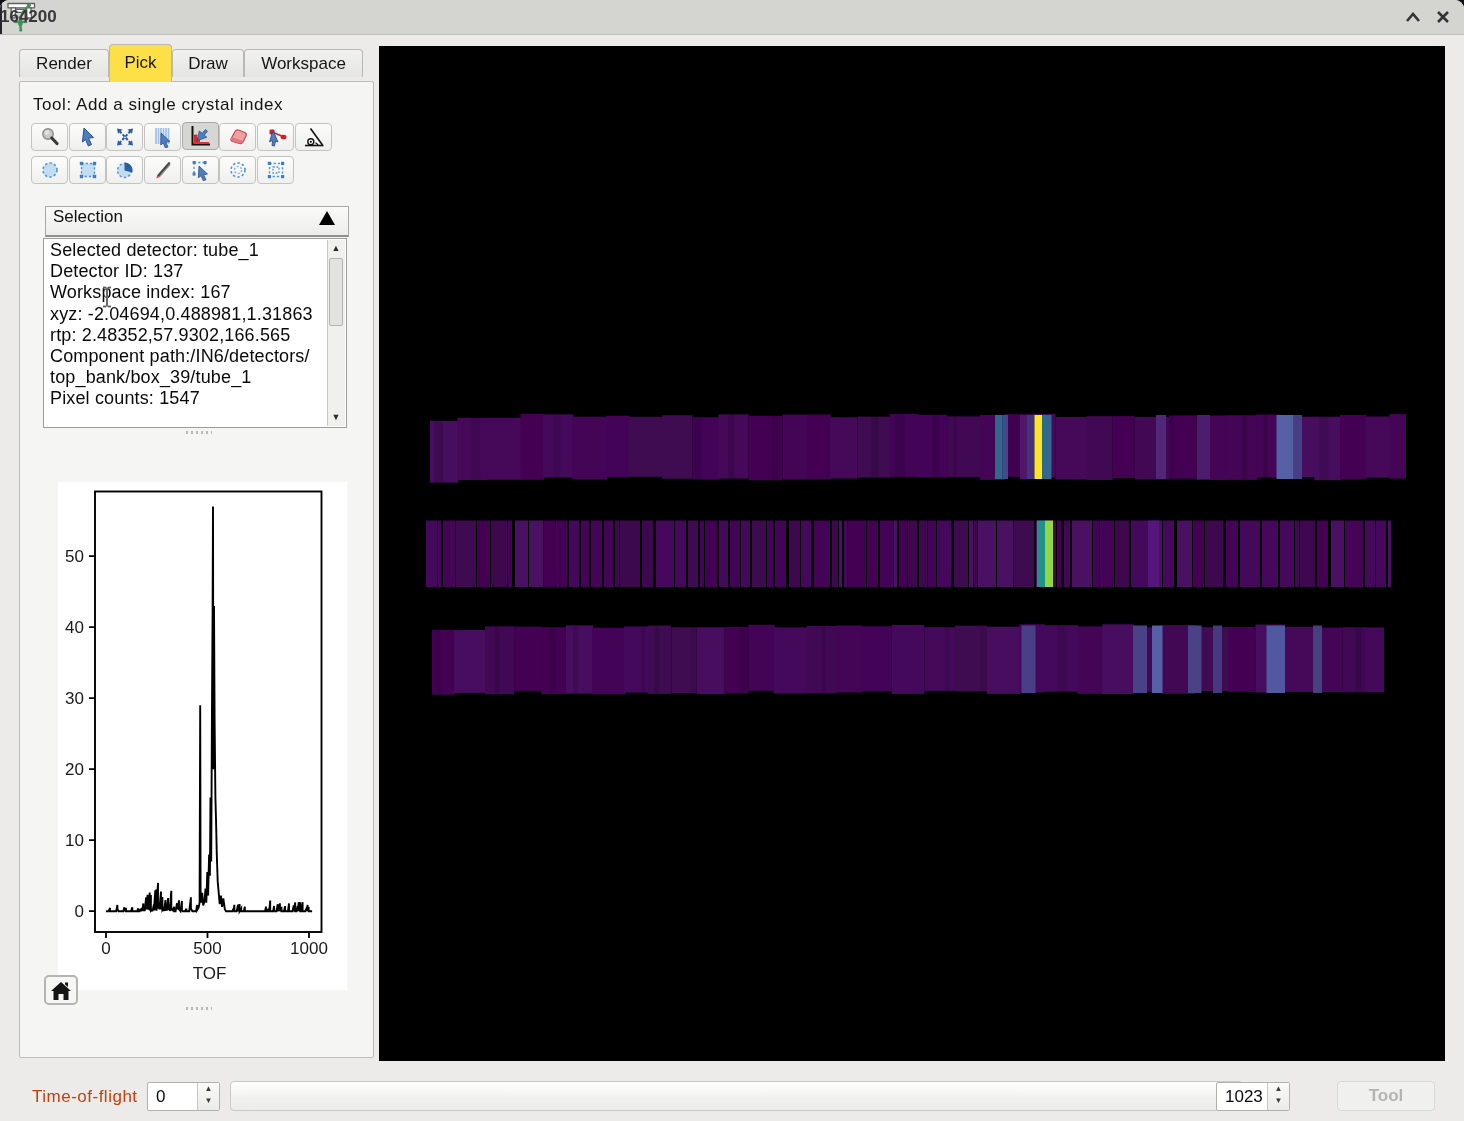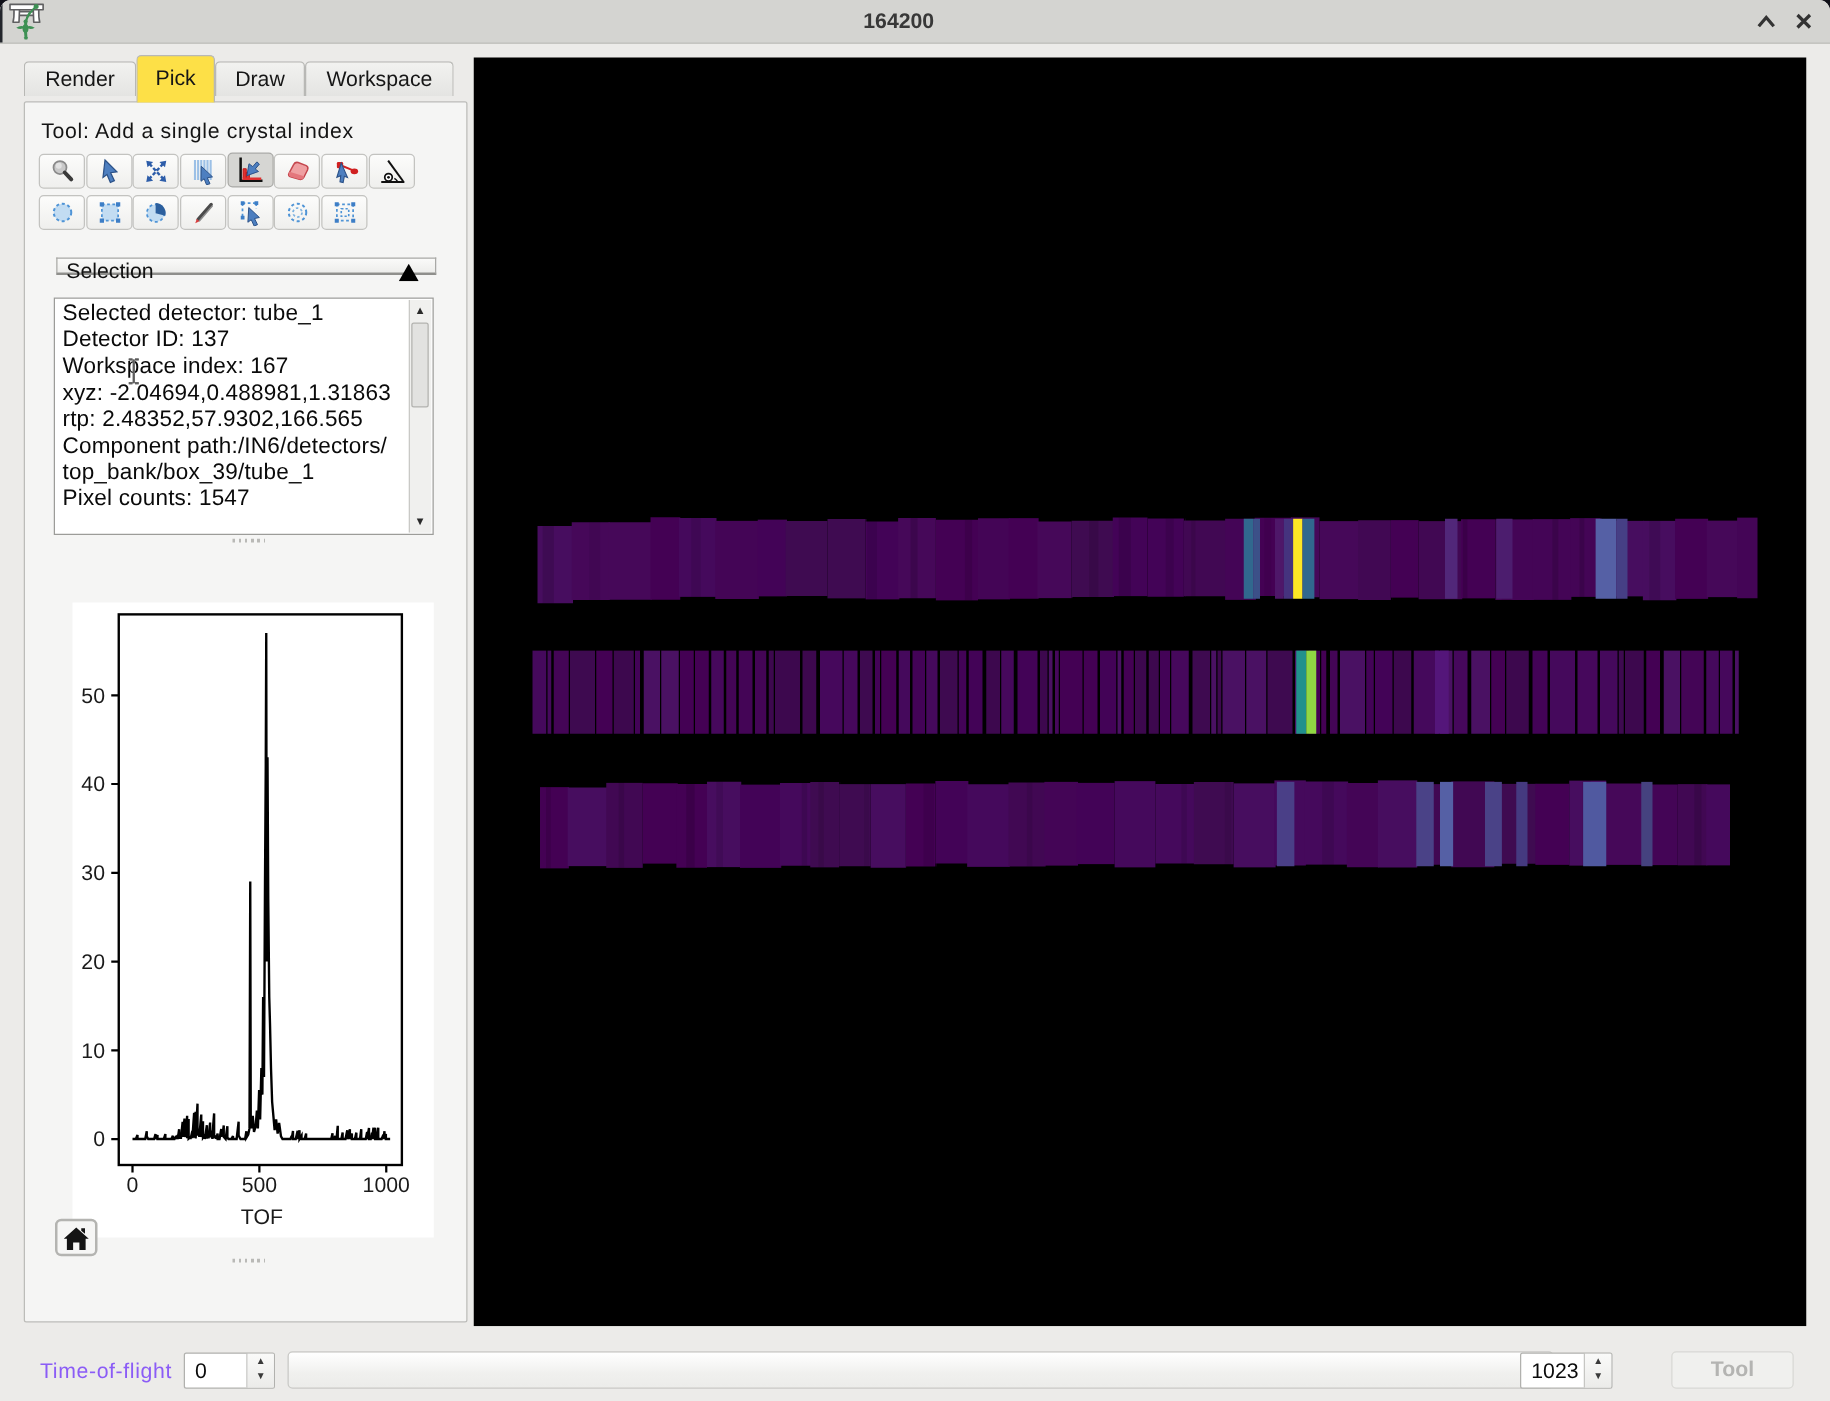--- a/index.html
+++ b/index.html
@@ -3,56 +3,56 @@
 <style>
 html,body{margin:0;padding:0}
 html{background:#101018}
 body{width:1464px;height:1121px;position:relative;font-family:"Liberation Sans",sans-serif;
  -webkit-font-smoothing:antialiased}
 .win{position:absolute;left:0;top:0;width:1464px;height:1121px;background:#ecebe9;
  border-radius:9px 9px 0 0;overflow:hidden}
 .titlebar{position:absolute;left:0;top:0;width:1464px;height:34px;background:#d4d4d1;
  border-bottom:1px solid #bebebb}
 .titlebar::before{content:"";position:absolute;left:0;top:0;width:2px;height:34px;background:#23262c}
-.title{position:absolute;left:0;top:0;width:1438px;text-align:center;line-height:33px;
+.title{position:absolute;left:0;top:0;width:1438px;line-height:33px;
  font-size:17px;font-weight:bold;color:#383838}
 .wbtn{position:absolute;top:0;height:34px;width:30px;color:#333}
 .tab{position:absolute;top:49px;height:28px;background:linear-gradient(#f2f2f0,#e4e4e2);
  border:1px solid #b8b8b5;border-bottom:none;border-radius:4px 4px 0 0;
  font-size:17px;color:#161616;text-align:center;line-height:28px;box-sizing:border-box}
 .tab.active{top:44px;height:38px;background:#fde047;z-index:5;line-height:36px}
 .pane{position:absolute;left:19px;top:81px;width:355px;height:977px;background:#f5f5f4;
  border:1px solid #bcbcb9;box-sizing:border-box;border-radius:2px;z-index:1}
 .tool-label{position:absolute;left:33px;top:95px;font-size:17px;color:#141414;z-index:2;letter-spacing:0.55px}
 .tbtn{position:absolute;width:37px;height:28px;background:linear-gradient(#fcfcfb,#efefed);
  border:1px solid #c3c3c0;border-radius:4px;box-sizing:border-box;z-index:2}
 .tbtn.active{background:#d6d6d3;border-color:#a9a9a6}
 .tbtn svg{position:absolute;left:50%;top:50%;transform:translate(-50%,-50%)}
-.hdr{position:absolute;left:45px;width:304px;height:14px;background:linear-gradient(#fafaf9,#ededeb);
+.hdr{position:absolute;left:45px;width:304px;height:31px;background:linear-gradient(#fafaf9,#ededeb);
  border:1px solid #a9a9a6;border-bottom:2px solid #8f8f8c;box-sizing:border-box;z-index:2;
  font-size:17px;color:#111;line-height:20px;padding-left:7px}
 .hdr .tri{position:absolute;right:13px;top:3.5px;width:16px;height:14px}
 .selbox{position:absolute;left:43px;top:238px;width:304px;height:190px;background:#fff;
  border:1px solid #9c9c99;box-sizing:border-box;z-index:2;overflow:hidden}
 .seltext{position:absolute;left:6px;top:1px;font-size:18px;line-height:21.2px;color:#0a0a0a;
  white-space:pre;letter-spacing:0.15px}
 .sbar{position:absolute;right:1px;top:1px;width:17px;height:186px;background:#f0f0ee;
  border-left:1px solid #c9c9c6}
 .sbtn{position:absolute;left:0;width:16px;height:17px;background:#f0f0ee;color:#2a2a2a;
  font-size:9px;text-align:center;line-height:17px}
 .sthumb{position:absolute;left:1px;top:18px;width:14px;height:68px;background:#e2e2e0;
  border:1px solid #b2b2af;border-radius:2px;box-sizing:border-box}
 .canvas{position:absolute;left:58px;top:482px;width:289px;height:508px;background:#fff;z-index:2}
 .homebtn{position:absolute;left:44px;top:975px;width:34px;height:30px;background:#f6f6f5;
  border:2px solid #b4b4b1;border-radius:5px;box-sizing:border-box;z-index:3}
 .dots{position:absolute;left:186px;width:26px;height:3px;z-index:3;
  background:repeating-linear-gradient(90deg,#b9b9b6 0 2px,transparent 2px 5px)}
 .viewport{position:absolute;left:379px;top:46px;width:1066px;height:1015px;background:#000}
 .botbar{position:absolute;left:0;top:1061px;width:1464px;height:60px;background:#ecebe9}
-.tflabel{position:absolute;left:32px;top:1087px;font-size:17px;color:#8b5cf6;letter-spacing:0.5px}
+.tflabel{position:absolute;left:32px;top:1087px;font-size:17px;color:#c2410c;letter-spacing:0.5px}
 .spin{position:absolute;top:1082px;height:29px;background:#fff;border:1px solid #b1b1ae;
  box-sizing:border-box;border-radius:2px;font-size:17px;color:#0a0a0a}
 .spin .val{position:absolute;left:8px;top:4px}
 .spin .arrows{position:absolute;right:0;top:0;width:21px;height:27px;
  background:linear-gradient(#fafaf9,#ebebe9);border-left:1px solid #c6c6c3}
 .spin .up,.spin .dn{position:absolute;left:0;width:21px;height:13px;font-size:8px;
  color:#3a3a3a;text-align:center}
 .slider{position:absolute;left:230px;top:1081px;width:1013px;height:30px;
  background:linear-gradient(#ffffff,#f0f0ee 60%,#ececea);border:1px solid #c9c9c6;
  border-radius:4px;box-sizing:border-box}

